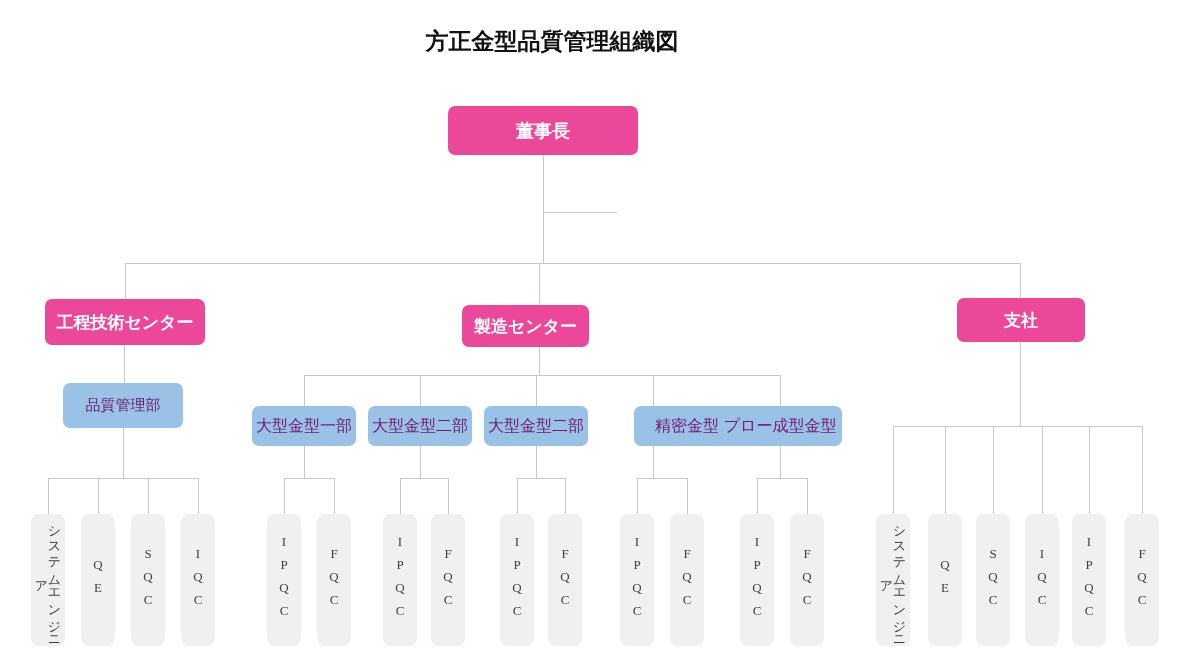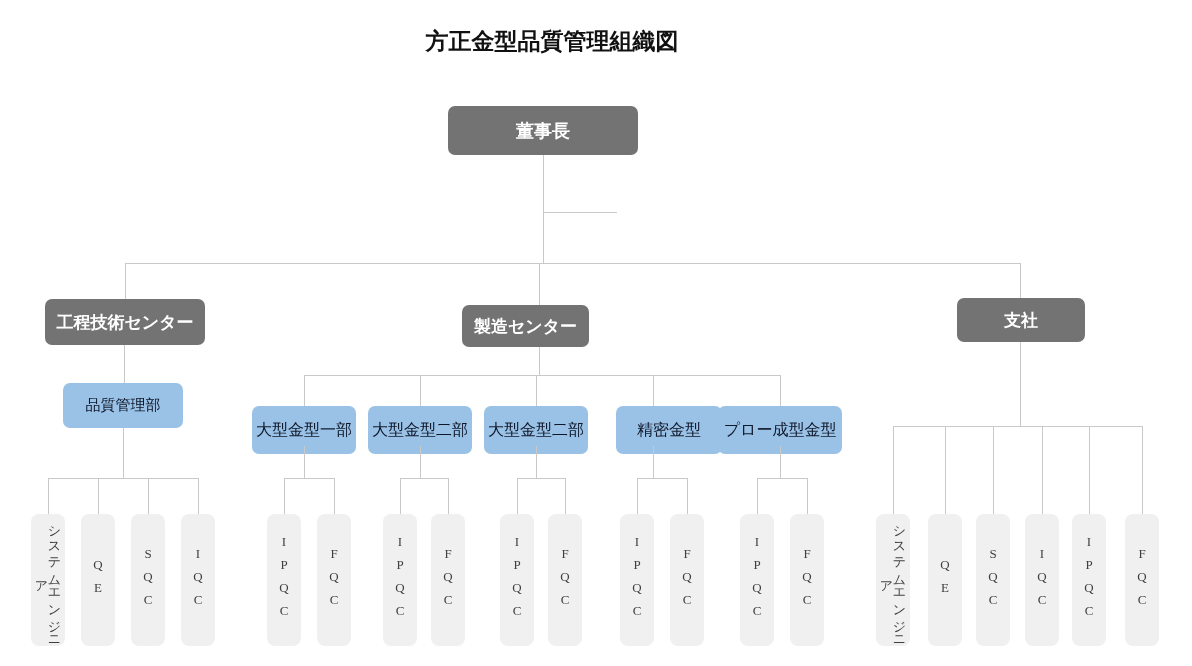--- a/index.html
+++ b/index.html
@@ -16,27 +16,27 @@
     text-align:center;
     font-size:23px;font-weight:bold;color:#111111;
     font-family:"Liberation Sans",sans-serif;
   }
   .box{
     position:absolute;box-sizing:border-box;
     display:flex;align-items:center;justify-content:center;
     border-radius:7px;text-align:center;
   }
   .primary{
-    background:#737373;color:#ffffff;
+    background:#ec4899;color:#ffffff;
     font-weight:bold;font-size:17px;
     font-family:"Liberation Sans",sans-serif;
     align-items:center;
   }
   .secondary{
-    background:#9ac2e6;color:#0f172a;
+    background:#9ac2e6;color:#701a75;
     font-weight:normal;font-size:16px;
     font-family:Liberation Sans, sans-serif;
     align-items:center;
   }
   .team{
     background:#f0f0f0;color:#3f3f3f;
     font-family:"Liberation Serif",serif;
     border-radius:8px;
     top:514px;width:34px;height:132px;
   }
@@ -51,25 +51,25 @@
   .h{height:1px;}
   .v{width:1px;}
 
   
   .n-chair{left:448px;top:106px;width:190px;height:49px;font-size:18px;}
   .n-rep{left:617px;top:184px;width:160px;height:43px;}
   .n-eng{left:45px;top:299px;width:160px;height:46px;}
   .n-mfg{left:462px;top:305px;width:127px;height:42px;}
   .n-office{left:957px;top:298px;width:128px;height:44px;}
   .n-qc{left:63px;top:383px;width:120px;height:45px;font-size:15px;}
-  .dept{top:406px;height:48px;}
+  .dept{top:406px;height:40px;}
   .n-d1{left:252px;width:104px;}
   .n-d2{left:368px;width:104px;}
   .n-d3{left:484px;width:104px;}
-  .n-d4{left:616px;width:106px;}
+  .n-d4{left:634px;width:106px;}
   .n-d5{left:718px;width:124px;}
 </style>
 </head>
 <body>
 
 <div class="canvas">
 
   <div class="title">方正金型品質管理組織図</div>
 
   <div class="box primary n-chair">

